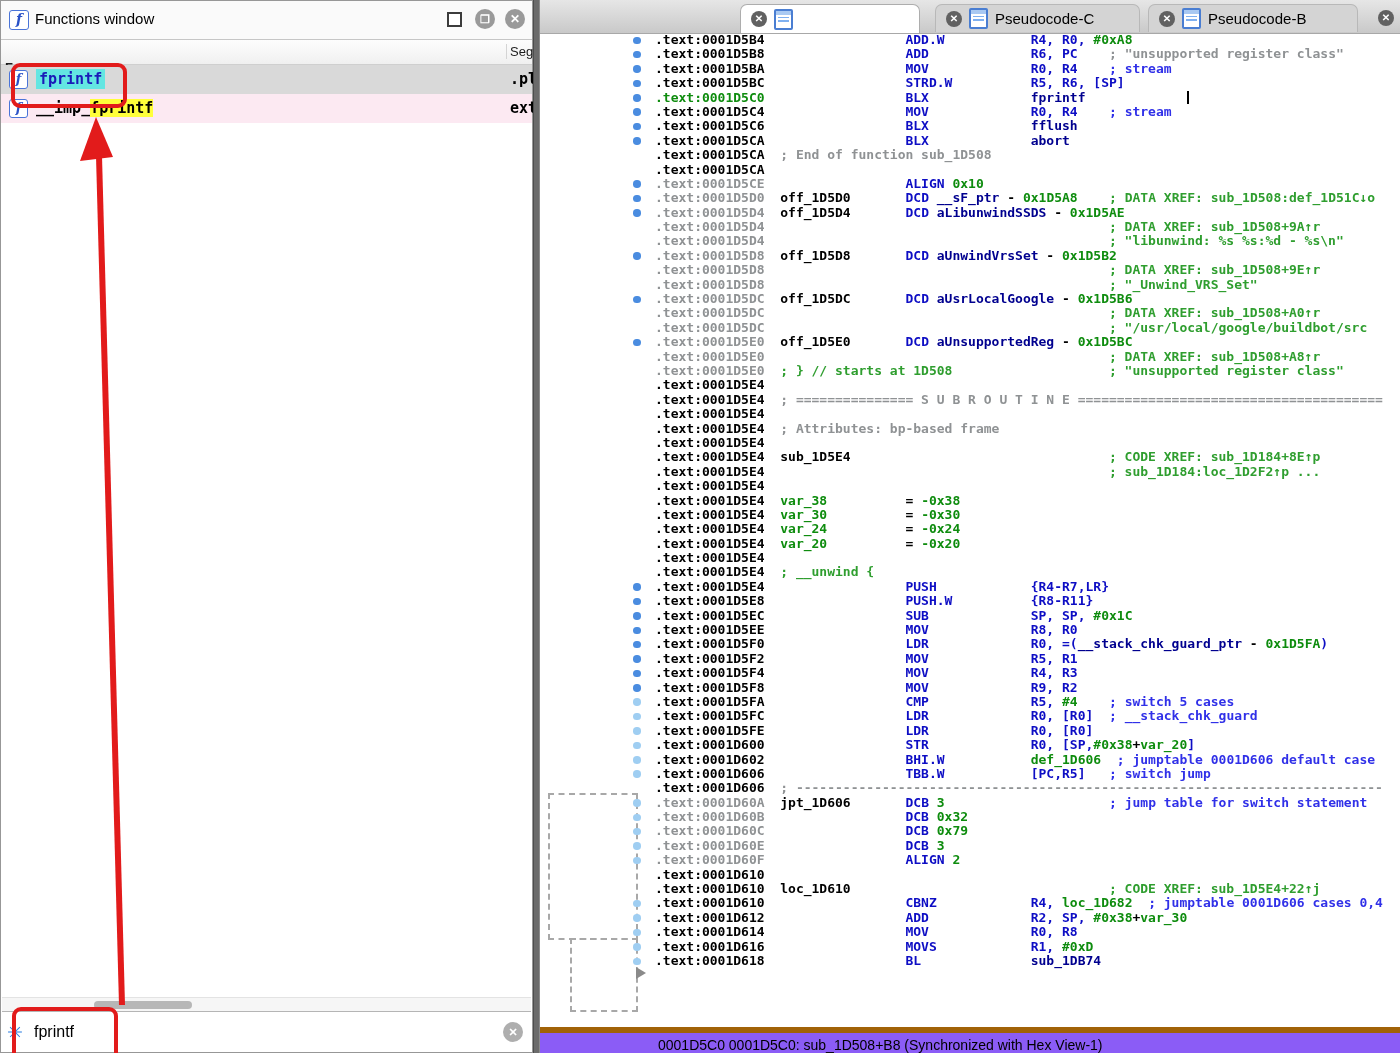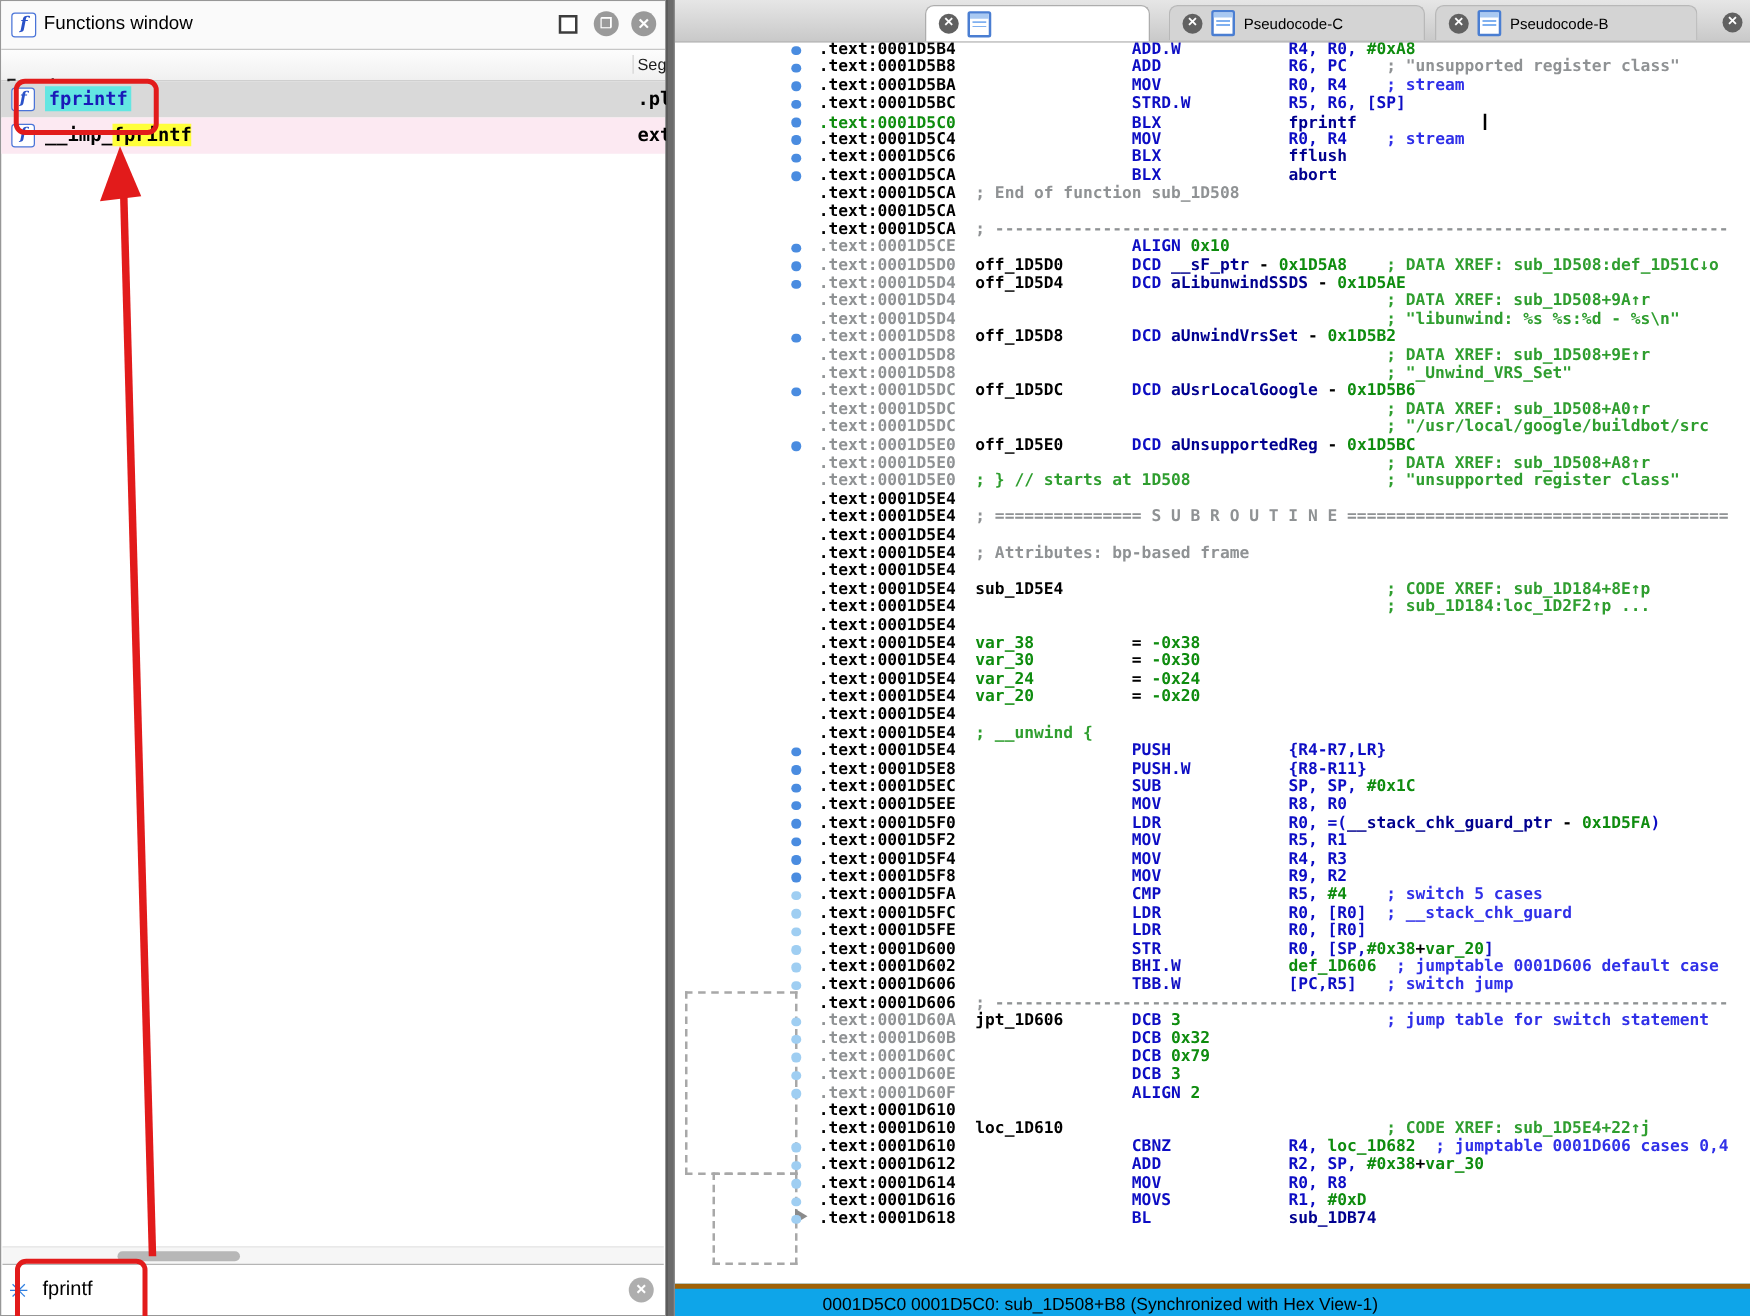--- a/index.html
+++ b/index.html
@@ -59,21 +59,21 @@
   .tab-i{background:#d4d4d4;border:1px solid #b8b8b8;border-bottom:none;}
   .tab2{left:395px;width:205px;}
   .tab3{left:608px;width:210px;}
   .tab-partial{left:832px;width:36px;padding:0 6px;}
   .tclose{width:16px;height:16px;border-radius:50%;background:#616161;color:#fff;font-size:10px;
           line-height:16px;text-align:center;font-weight:bold;flex:0 0 auto;}
   .doc-icon{width:15px;height:17px;border:2px solid #4a7ed2;border-radius:2px;background:#fff;position:relative;flex:0 0 auto;}
   .doc-icon:before{content:"";position:absolute;left:0;right:0;top:0;height:4px;background:#a9c9f2;}
   .doc-icon:after{content:"";position:absolute;left:2px;right:2px;top:6px;height:7px;
           background:repeating-linear-gradient(#7fb0f0 0 1.5px,transparent 1.5px 3.5px);}
-  .tlabel{font-size:12px;color:#000;white-space:nowrap;}
+  .tlabel{font-size:15px;color:#000;white-space:nowrap;}
 
   .view{position:absolute;left:0;top:33px;right:0;bottom:26px;background:#fff;overflow:hidden;}
   .jump-box{position:absolute;border:2px dashed #a8a8a8;box-sizing:border-box;}
   .jb1{left:8px;top:760px;width:90px;height:147px;}
   .jb2{left:30px;top:905px;width:68px;height:74px;}
   .jarrow{position:absolute;left:96px;top:934px;width:0;height:0;border-left:10px solid #8a8a8a;
           border-top:6px solid transparent;border-bottom:6px solid transparent;}
 
   .asm-line{position:relative;height:14.4px;line-height:14.4px;white-space:pre;
             font:bold 13px/14.4px "DejaVu Sans Mono",monospace;padding-left:115px;}
@@ -82,21 +82,21 @@
   .d2{background:#9fcef2;}
   .c-k{color:#000;}
   .c-g{color:#8f9294;}
   .c-b{color:#0d0dc4;}
   .c-c{color:#3030e8;}
   .c-n{color:#0e8c0e;}
   .c-x{color:#2f9e2f;}
   .c-m{color:#00008f;}
   .caret{display:inline-block;width:2px;height:13px;background:#000;vertical-align:-2px;}
 
-  .status{position:absolute;left:0;right:0;bottom:0;height:26px;background:#0ea5e9;border-top:4px solid #a16207;
+  .status{position:absolute;left:0;right:0;bottom:0;height:26px;background:#8b5cf6;border-top:6px solid #a16207;
           font-size:14px;color:#000;line-height:25px;padding-left:118px;z-index:12;box-sizing:border-box;white-space:nowrap;}
 </style>
 </head>
 <body>
 
 <div id="app">
 
   <div class="left-panel">
 
     <div class="lp-titlebar">
@@ -175,21 +175,20 @@
           <div class="asm-line"><i class="dot d1"></i><span class="c-k">.text:0001D5B4</span><span class="c-k">                  </span><span class="c-b">ADD.W</span><span class="c-k">           </span><span class="c-b">R4, R0, </span><span class="c-n">#0xA8</span></div>
           <div class="asm-line"><i class="dot d1"></i><span class="c-k">.text:0001D5B8</span><span class="c-k">                  </span><span class="c-b">ADD</span><span class="c-k">             </span><span class="c-b">R6, PC</span><span class="c-k">    </span><span class="c-g">; "unsupported register class"</span></div>
           <div class="asm-line"><i class="dot d1"></i><span class="c-k">.text:0001D5BA</span><span class="c-k">                  </span><span class="c-b">MOV</span><span class="c-k">             </span><span class="c-b">R0, R4</span><span class="c-k">    </span><span class="c-c">; stream</span></div>
           <div class="asm-line"><i class="dot d1"></i><span class="c-k">.text:0001D5BC</span><span class="c-k">                  </span><span class="c-b">STRD.W</span><span class="c-k">          </span><span class="c-b">R5, R6, [SP]</span></div>
           <div class="asm-line"><i class="dot d1"></i><span class="c-n">.text:0001D5C0</span><span class="c-k">                  </span><span class="c-b">BLX</span><span class="c-k">             </span><span class="c-m">fprintf</span><span class="c-k">             </span><i class="caret"></i></div>
           <div class="asm-line"><i class="dot d1"></i><span class="c-k">.text:0001D5C4</span><span class="c-k">                  </span><span class="c-b">MOV</span><span class="c-k">             </span><span class="c-b">R0, R4</span><span class="c-k">    </span><span class="c-c">; stream</span></div>
           <div class="asm-line"><i class="dot d1"></i><span class="c-k">.text:0001D5C6</span><span class="c-k">                  </span><span class="c-b">BLX</span><span class="c-k">             </span><span class="c-m">fflush</span></div>
           <div class="asm-line"><i class="dot d1"></i><span class="c-k">.text:0001D5CA</span><span class="c-k">                  </span><span class="c-b">BLX</span><span class="c-k">             </span><span class="c-m">abort</span></div>
           <div class="asm-line"><span class="c-k">.text:0001D5CA</span><span class="c-k">  </span><span class="c-g">; End of function sub_1D508</span></div>
           <div class="asm-line"><span class="c-k">.text:0001D5CA</span></div>
-          <div class="asm-line"><span class="c-k">.text:0001D5CA</span><span class="c-k">  </span><span class="c-g">; ---------------------------------------------------------------------------</span></div>
           <div class="asm-line"><i class="dot d1"></i><span class="c-g">.text:0001D5CE</span><span class="c-k">                  </span><span class="c-b">ALIGN</span><span class="c-k"> </span><span class="c-n">0x10</span></div>
           <div class="asm-line"><i class="dot d1"></i><span class="c-g">.text:0001D5D0</span><span class="c-k">  </span><span class="c-k">off_1D5D0</span><span class="c-k">       </span><span class="c-b">DCD</span><span class="c-k"> </span><span class="c-m">__sF_ptr</span><span class="c-k"> - </span><span class="c-n">0x1D5A8</span><span class="c-k">    </span><span class="c-x">; DATA XREF: sub_1D508:def_1D51C↓o</span></div>
           <div class="asm-line"><i class="dot d1"></i><span class="c-g">.text:0001D5D4</span><span class="c-k">  </span><span class="c-k">off_1D5D4</span><span class="c-k">       </span><span class="c-b">DCD</span><span class="c-k"> </span><span class="c-m">aLibunwindSSDS</span><span class="c-k"> - </span><span class="c-n">0x1D5AE</span></div>
           <div class="asm-line"><span class="c-g">.text:0001D5D4</span><span class="c-k">                                            </span><span class="c-x">; DATA XREF: sub_1D508+9A↑r</span></div>
           <div class="asm-line"><span class="c-g">.text:0001D5D4</span><span class="c-k">                                            </span><span class="c-x">; "libunwind: %s %s:%d - %s\n"</span></div>
           <div class="asm-line"><i class="dot d1"></i><span class="c-g">.text:0001D5D8</span><span class="c-k">  </span><span class="c-k">off_1D5D8</span><span class="c-k">       </span><span class="c-b">DCD</span><span class="c-k"> </span><span class="c-m">aUnwindVrsSet</span><span class="c-k"> - </span><span class="c-n">0x1D5B2</span></div>
           <div class="asm-line"><span class="c-g">.text:0001D5D8</span><span class="c-k">                                            </span><span class="c-x">; DATA XREF: sub_1D508+9E↑r</span></div>
           <div class="asm-line"><span class="c-g">.text:0001D5D8</span><span class="c-k">                                            </span><span class="c-x">; "_Unwind_VRS_Set"</span></div>
           <div class="asm-line"><i class="dot d1"></i><span class="c-g">.text:0001D5DC</span><span class="c-k">  </span><span class="c-k">off_1D5DC</span><span class="c-k">       </span><span class="c-b">DCD</span><span class="c-k"> </span><span class="c-m">aUsrLocalGoogle</span><span class="c-k"> - </span><span class="c-n">0x1D5B6</span></div>
           <div class="asm-line"><span class="c-g">.text:0001D5DC</span><span class="c-k">                                            </span><span class="c-x">; DATA XREF: sub_1D508+A0↑r</span></div>

